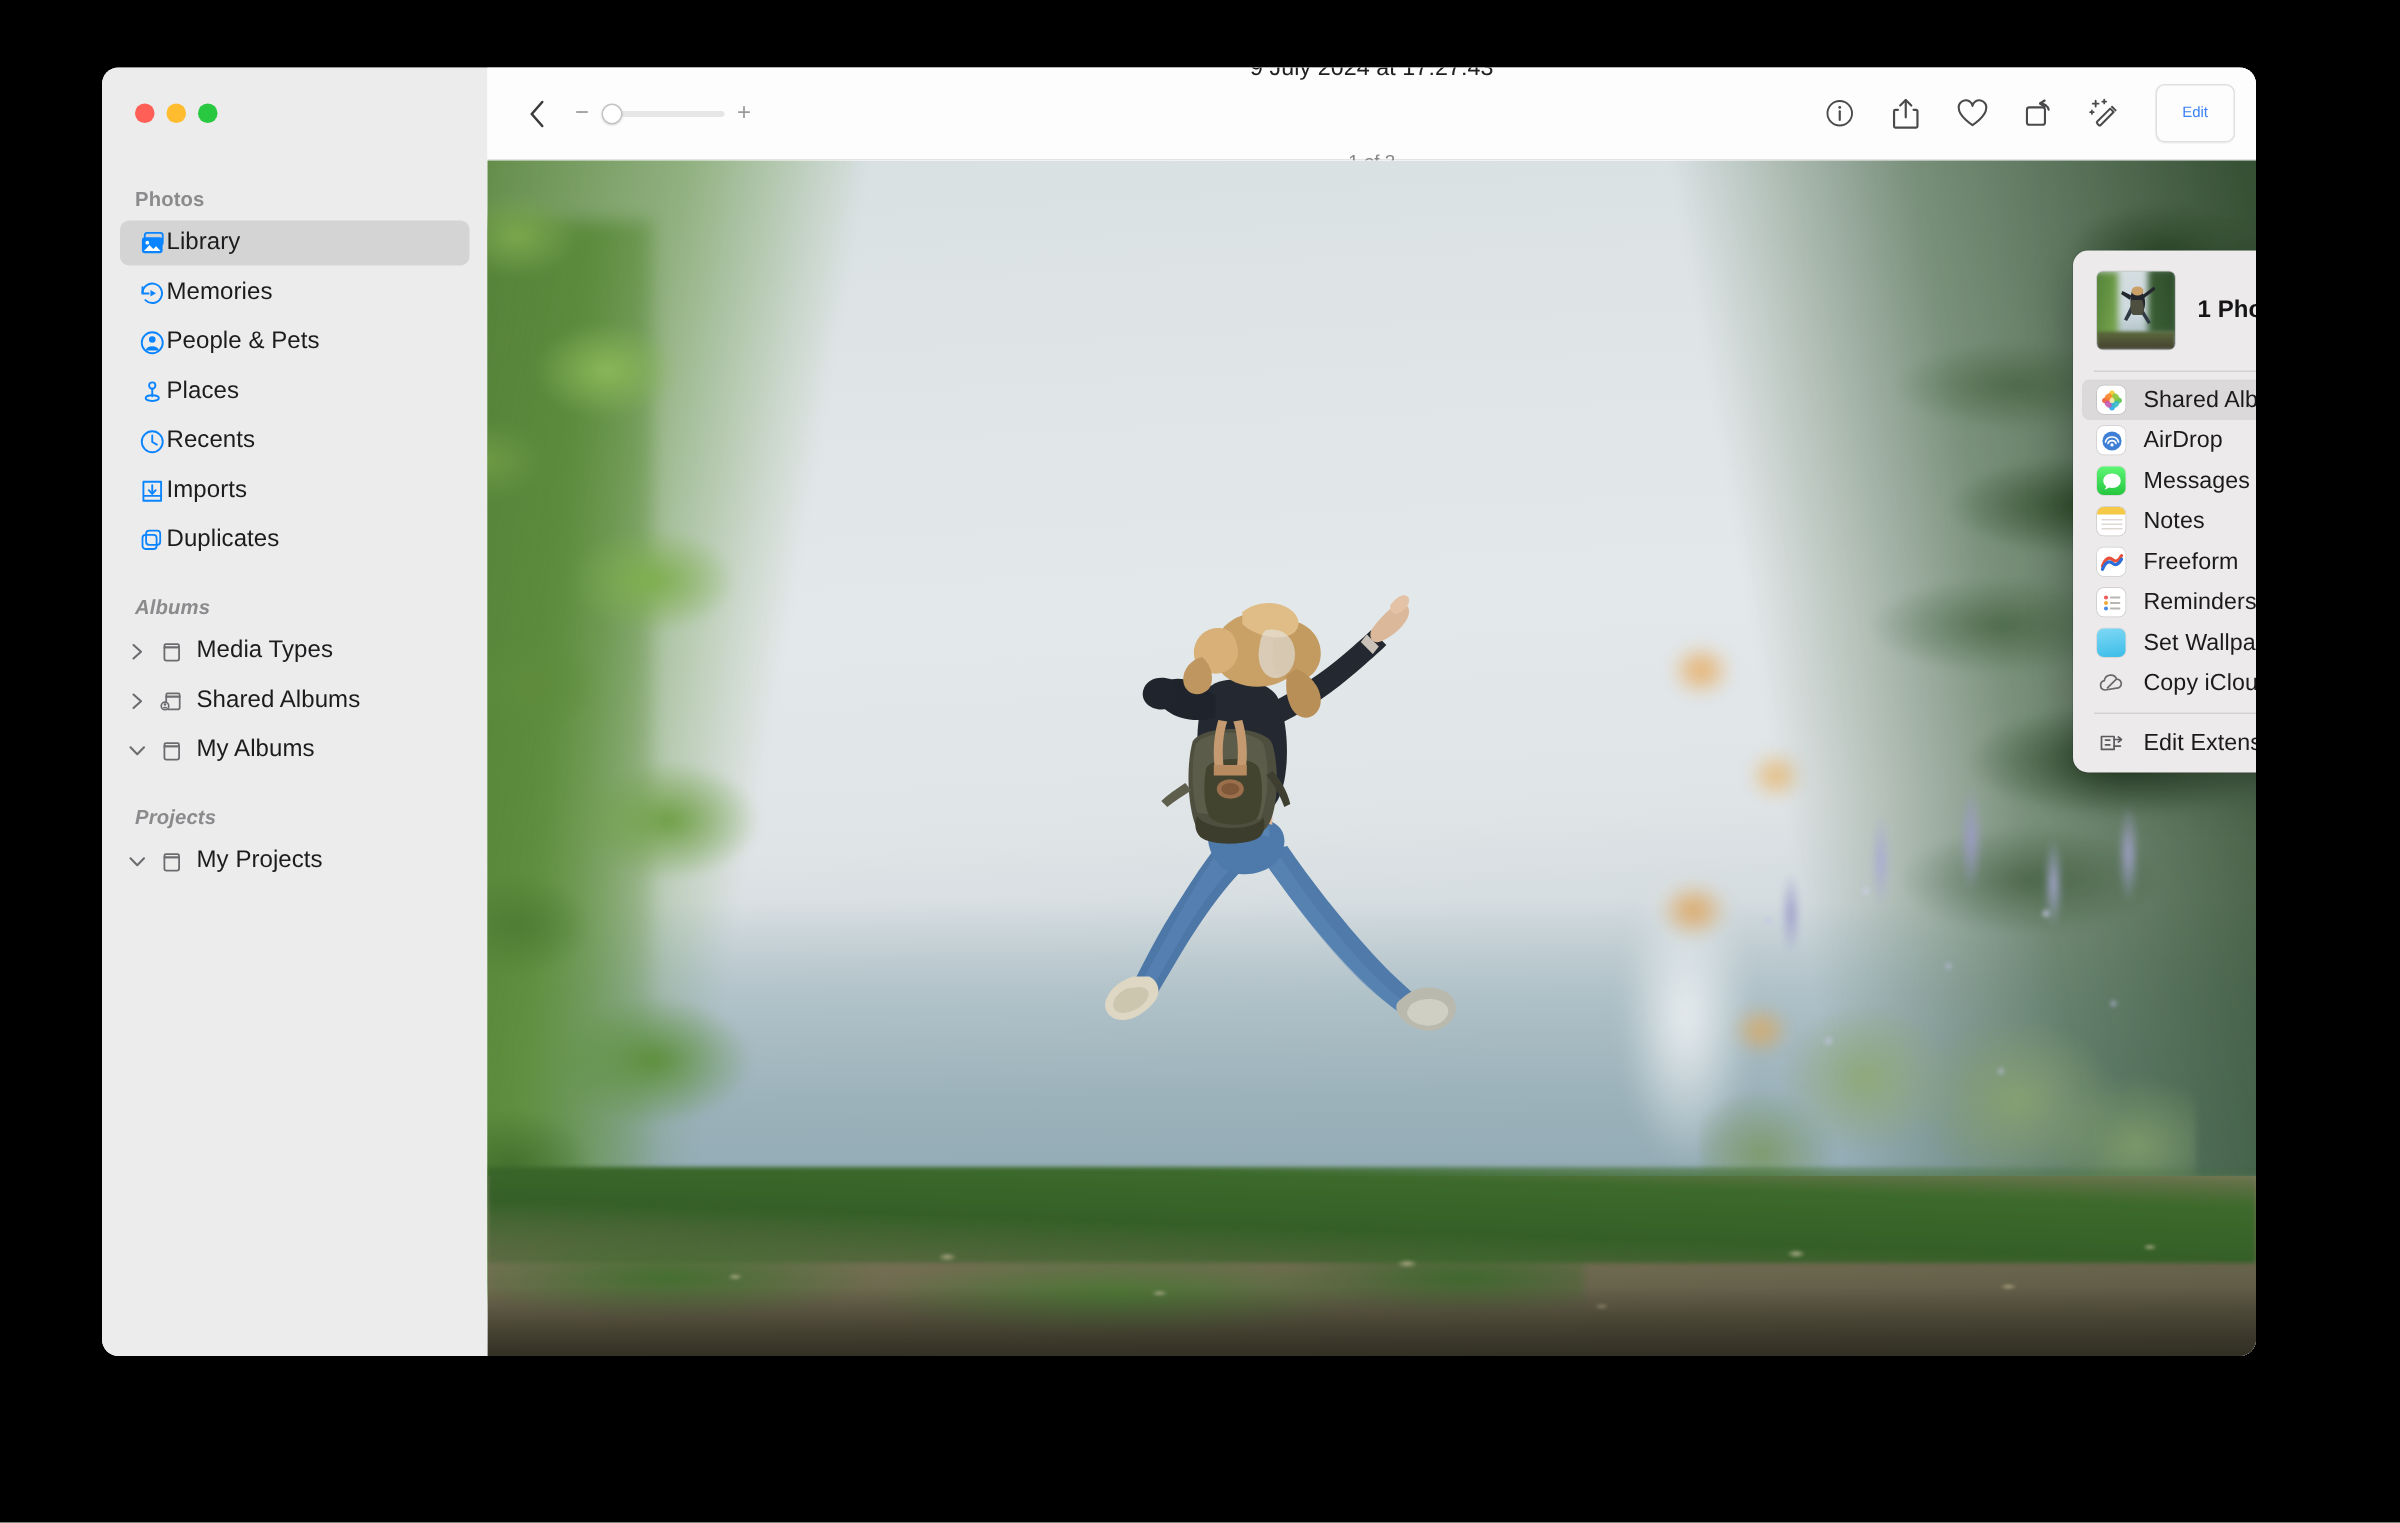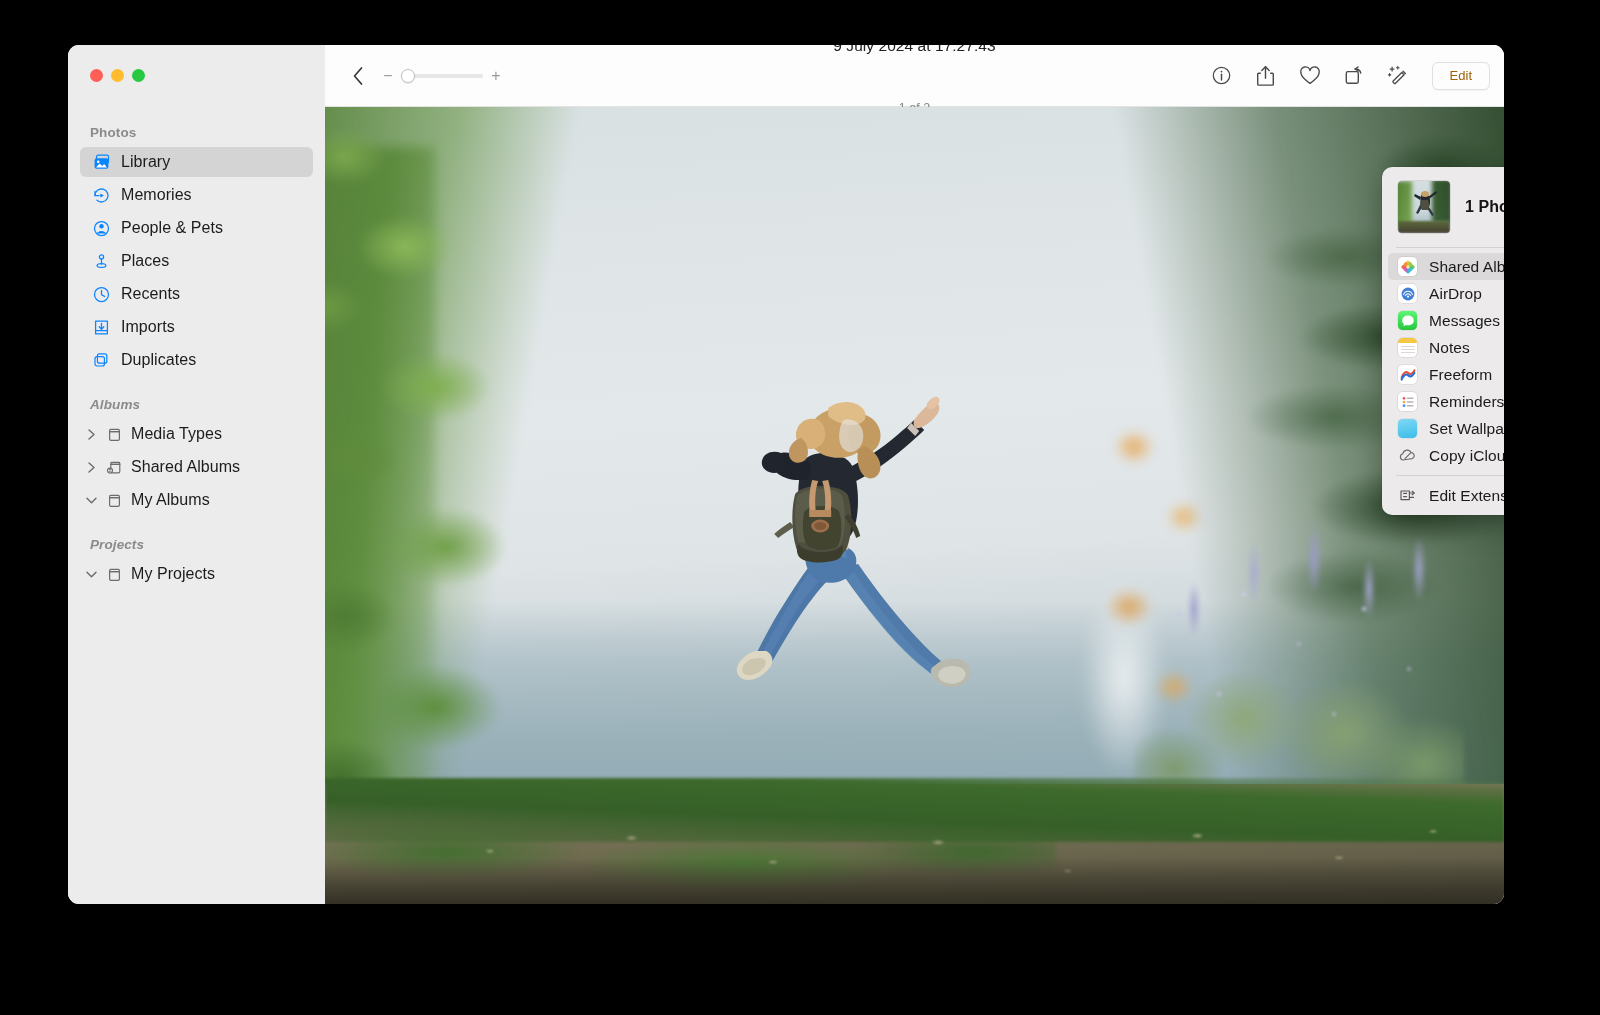--- a/index.html
+++ b/index.html
@@ -57,21 +57,21 @@
   .sb-section.spaced { margin-top: 22px; font-style: italic; }
 
   .sb-item {
     display: flex;
     align-items: center;
     height: 30px;
     margin: 0 12px 3px 12px;
     padding-left: 12px;
     border-radius: 6px;
     cursor: default;
-    gap: 10px;
+    gap: 0;
   }
   .sb-item.selected { background: #d4d4d4; }
 
   .sb-label {
     font-size: 16px;
     color: #1c1c1e;
     letter-spacing: 0.05px;
     white-space: nowrap;
   }
 
@@ -191,27 +191,27 @@
     gap: 16px;
     position: relative;
     z-index: 3;
   }
   .tb-btn {
     width: 28px; height: 28px;
     display: flex; align-items: center; justify-content: center;
     cursor: default;
   }
   .edit-btn {
-    height: 28px;
+    height: 39px;
     padding: 0 17px;
     border: 1px solid #e0e0e0;
     border-radius: 6px;
     background: #fdfdfd;
-    font-size: 13px;
-    color: #a16207;
+    font-size: 10px;
+    color: #3b82f6;
     display: flex; align-items: center; justify-content: center;
     margin-left: 4px;
     box-shadow: 0 0.5px 1px rgba(0,0,0,0.04);
     cursor: default;
   }
 
   
   #stage {
     flex: 1;
     position: relative;

